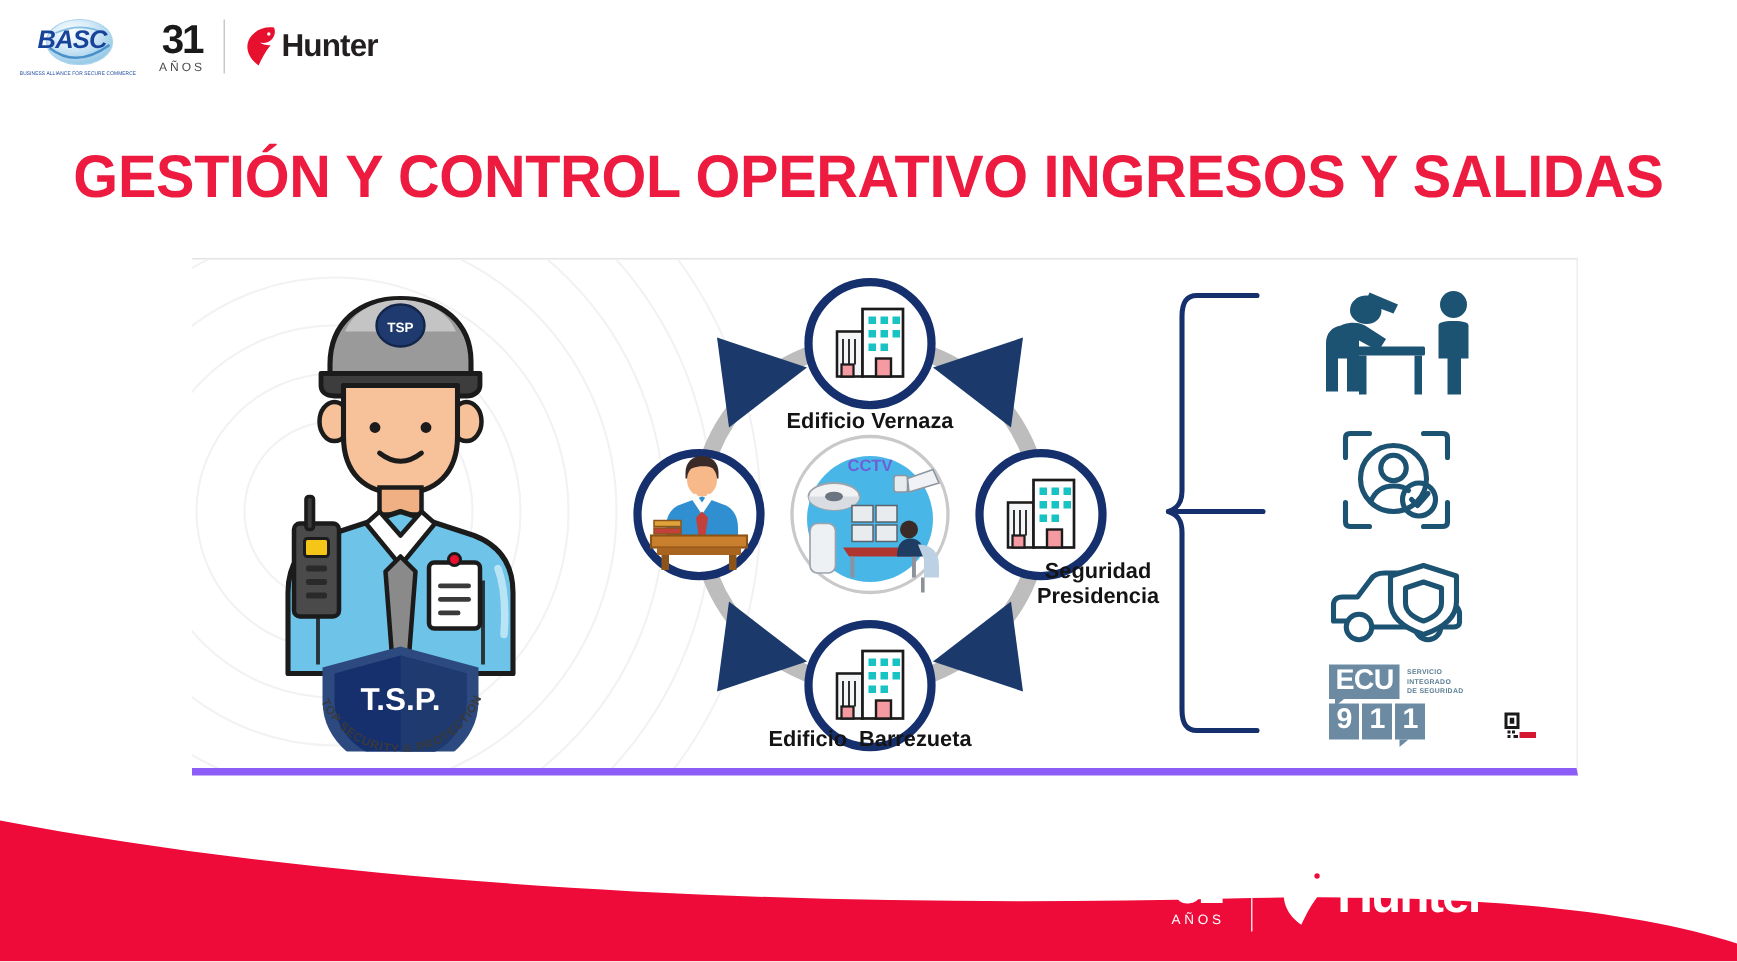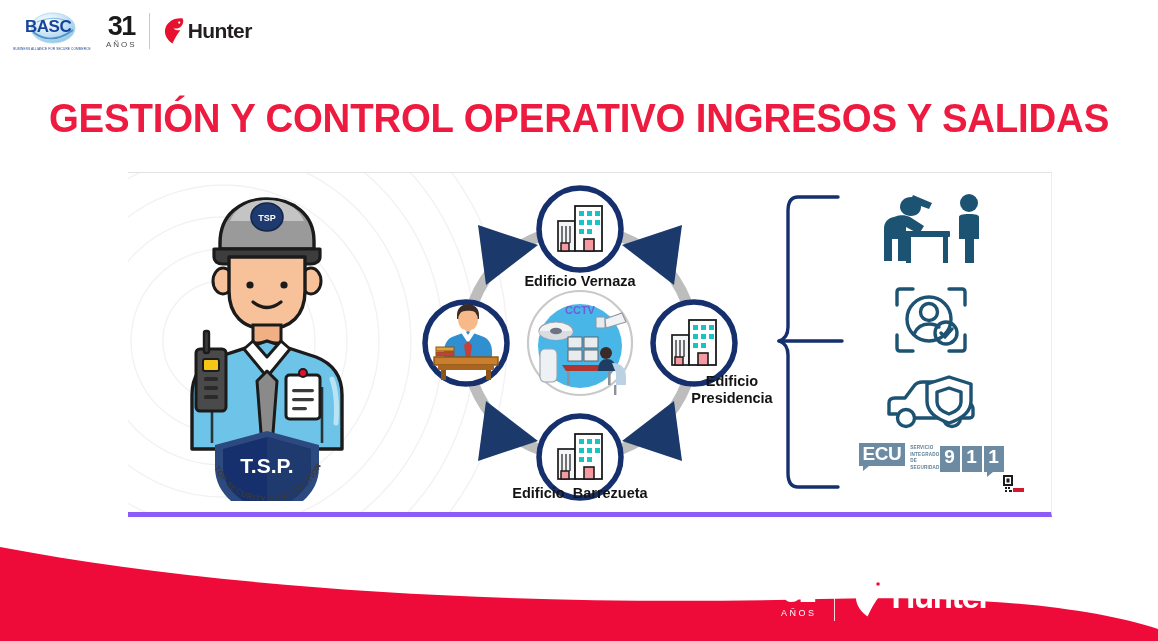--- a/index.html
+++ b/index.html
@@ -40,20 +40,21 @@
     position: relative;
     width: 62px;
     height: 34px;
   }
   .basc-globe-svg { position: absolute; top: 0; left: 0; }
   .basc-word {
     position: absolute;
     top: 5px; left: 4px;
     font-size: 17px;
     font-weight: bold;
+    font-style: italic;
     color: #17449a;
     letter-spacing: -0.5px;
     font-family: "Liberation Sans", sans-serif;
   }
   .basc-sub {
     font-size: 3.2px;
     color: #17449a;
     letter-spacing: 0.1px;
     white-space: nowrap;
     margin-top: 1px;
@@ -190,21 +191,21 @@
     left: 0; width: 130px;
     display: flex;
     justify-content: center;
   }
   .ri-1 { top: 0px; }
   .ri-2 { top: 92px; }
   .ri-3 { top: 182px; }
   .ri-4 { top: 252px; }
 
   .ecu-logo { display: flex; align-items: flex-start; }
-  .ecu-left { display: flex; flex-direction: row; }
+  .ecu-left { display: flex; flex-direction: column; }
   .ecu-top-row { display: flex; align-items: flex-start; }
   .ecu-ecu {
     background: #6c8ba3;
     color: #ffffff;
     font-weight: bold;
     font-size: 19px;
     padding: 1px 4px 3px 4px;
     letter-spacing: -0.5px;
     position: relative;
     font-family: "Liberation Sans", sans-serif;
@@ -558,21 +559,21 @@
           <rect x="-25" y="27" width="5" height="10" fill="#8c5418"></rect>
           <rect x="20" y="27" width="5" height="10" fill="#8c5418"></rect>
 
           <rect x="-30" y="4" width="18" height="4" fill="#e0a23b" stroke="#8c5418" stroke-width="1"></rect>
           <rect x="-30" y="9" width="18" height="4" fill="#c4403a" stroke="#8c5418" stroke-width="1"></rect>
         </g>
       </g>
     </svg>
 
     <div class="node-label lbl-vernaza">Edificio Vernaza</div>
-    <div class="node-label lbl-presidencia">Edificio
+    <div class="node-label lbl-presidencia">Seguridad
 Presidencia</div>
     <div class="node-label lbl-barrezueta">Edificio  Barrezueta</div>
   </div>
 
   <div class="brace-col">
     <svg viewBox="0 0 70 300" width="70" height="300">
       <path d="M62 4 L22 4 C14 4 12 10 12 18 L12 134 C12 142 9 146 3 148 C9 150 12 154 12 162 L12 280 C12 288 14 294 22 294 L62 294" fill="none" stroke="#16306e" stroke-width="3.4" stroke-linecap="round" stroke-linejoin="round"></path>
       <path d="M3 148 L66 148" stroke="#16306e" stroke-width="3.4" stroke-linecap="round"></path>
     </svg>
   </div>

